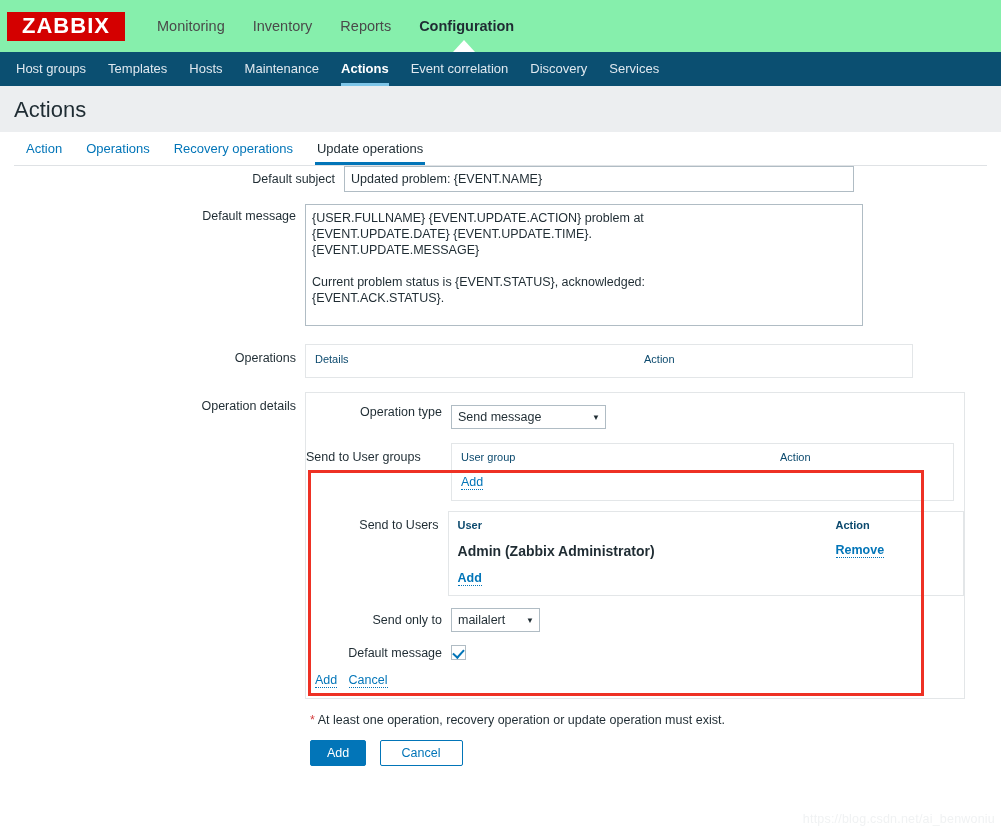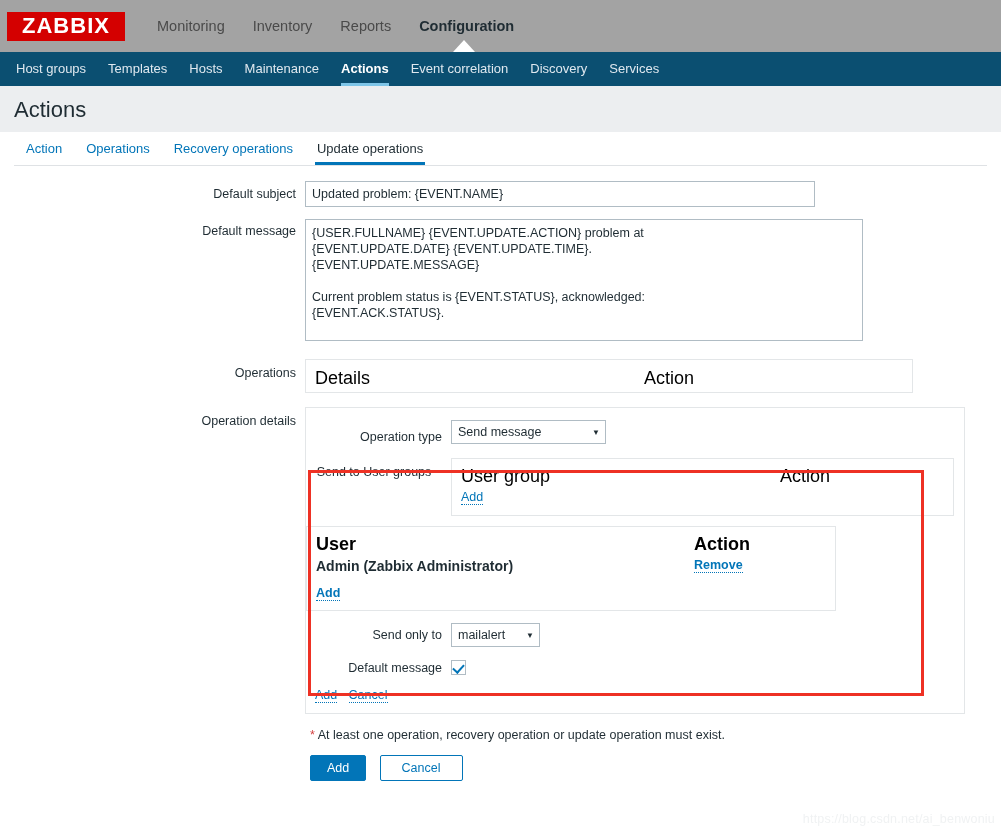--- a/index.html
+++ b/index.html
@@ -10,21 +10,21 @@
     font-family: "Liberation Sans", sans-serif;
     font-size: 12px;
     color: #1f2c33;
     overflow: hidden;
   }
   .page { position: relative; width: 1001px; height: 834px; background:#fff; }
 
   
   .topbar {
     position:absolute; left:0; top:0; width:1001px; height:52px;
-    background:#a3a3a3; display:flex; align-items:center;
+    background:#86efac; display:flex; align-items:center;
   }
   .logo {
     margin-left:7px; width:118px; height:29px; background:#d40000;
     display:flex; align-items:center; justify-content:center;
   }
   .logo-text {
     color:#ffffff; font-size:22px; font-weight:bold; letter-spacing:1.0px;
     font-family:"Liberation Sans", sans-serif; line-height:1;
   }
   .mainmenu { display:flex; align-items:center; margin-left:18px; height:52px; }
@@ -97,21 +97,21 @@
     width:558px; height:122px; border:1px solid #b0bcc4; background:#fff;
     font-family:"Liberation Sans", sans-serif; font-size:12.5px;
     color:#1f2c33; padding:5px 6px; outline:none; resize:none;
     line-height:16px; white-space:pre;
   }
 
   
   .ztable {
     border:1px solid #e3e6e8; background:#fff;
   }
-  .zth { color:#000000; font-size:18px; }
+  .zth { color:#0c4a6e; font-size:11px; }
   .ztd { color:#1f2c33; font-size:14px; }
   .lnk {
     color:#0275b8; font-size:12.5px; cursor:pointer;
     border-bottom:1px dotted #0275b8; text-decoration:none;
     display:inline-block; line-height:14px;
   }
 
   
   .zselect {
     height:24px; border:1px solid #b0bcc4; background:#fff;
@@ -195,21 +195,21 @@
 
   <div class="formtabs">
     <div class="formtab">Action</div>
     <div class="formtab">Operations</div>
     <div class="formtab">Recovery operations</div>
     <div class="formtab selected">Update operations</div>
   </div>
 
   <div class="formbody">
 
-    <div class="row" style="margin-top:15px;">
+    <div class="row" style="padding-left:39px;">
       <div class="flabel" style="padding-top:5px;">Default subject</div>
       <input class="txtinput" type="text" value="Updated problem: {EVENT.NAME}" style="">
     </div>
 
     <div class="row" style="margin-top:12px;">
       <div class="flabel" style="padding-top:4px;">Default message</div>
       <textarea class="txtarea" style="">{USER.FULLNAME} {EVENT.UPDATE.ACTION} problem at
 {EVENT.UPDATE.DATE} {EVENT.UPDATE.TIME}.
 {EVENT.UPDATE.MESSAGE}
 
@@ -222,40 +222,41 @@
       <div class="ztable" style="width:608px; height:34px; position:relative;">
         <div class="zth" style="position:absolute; left:9px; top:8px;">Details</div>
         <div class="zth" style="position:absolute; left:338px; top:8px;">Action</div>
       </div>
     </div>
 
     <div class="row" style="margin-top:14px;">
       <div class="flabel" style="padding-top:6px;">Operation details</div>
       <div class="panel" style="width:660px; position:relative; padding-bottom:10px;">
 
-        <div style="display:flex; align-items:flex-end; margin-top:12px;">
+        <div style="display:flex; align-items:flex-start; margin-top:12px;">
           <div style="width:145px; text-align:right; padding-right:9px; font-size:12.5px;">Operation type</div>
           <span class="selwrap">
             <select class="zselect" style="width:155px;">
               <option>Send message</option>
             </select>
           </span>
         </div>
 
 
         <div style="display:flex; margin-top:14px;">
-          <div style="width:145px; text-align:center; padding-right:9px; padding-top:7px; font-size:12.5px;">Send to User groups</div>
+          <div style="width:145px; text-align:left; padding-right:9px; padding-top:7px; font-size:12.5px;">Send to User groups</div>
           <div class="ztable" style="width:503px; height:58px; position:relative;">
             <div class="zth" style="position:absolute; left:9px; top:7px;">User group</div>
             <div class="zth" style="position:absolute; left:328px; top:7px;">Action</div>
             <span class="lnk" style="position:absolute; left:9px; top:31px;">Add</span>
           </div>
         </div>
 
         <div style="display:flex; margin-top:10px;">
+          <div style="width:145px; text-align:right; padding-right:9px; padding-top:7px; font-size:12.5px;">Send to Users</div>
           <div class="ztable" style="width:530px; height:85px; position:relative;font-weight:bold;">
             <div class="zth" style="position:absolute; left:9px; top:7px;">User</div>
             <div class="zth" style="position:absolute; left:387px; top:7px;">Action</div>
             <div class="ztd" style="position:absolute; left:9px; top:31px;">Admin (Zabbix Administrator)</div>
             <span class="lnk" style="position:absolute; left:387px; top:31px;">Remove</span>
             <span class="lnk" style="position:absolute; left:9px; top:59px;">Add</span>
           </div>
         </div>
 
         <div style="display:flex; align-items:center; margin-top:12px;">

